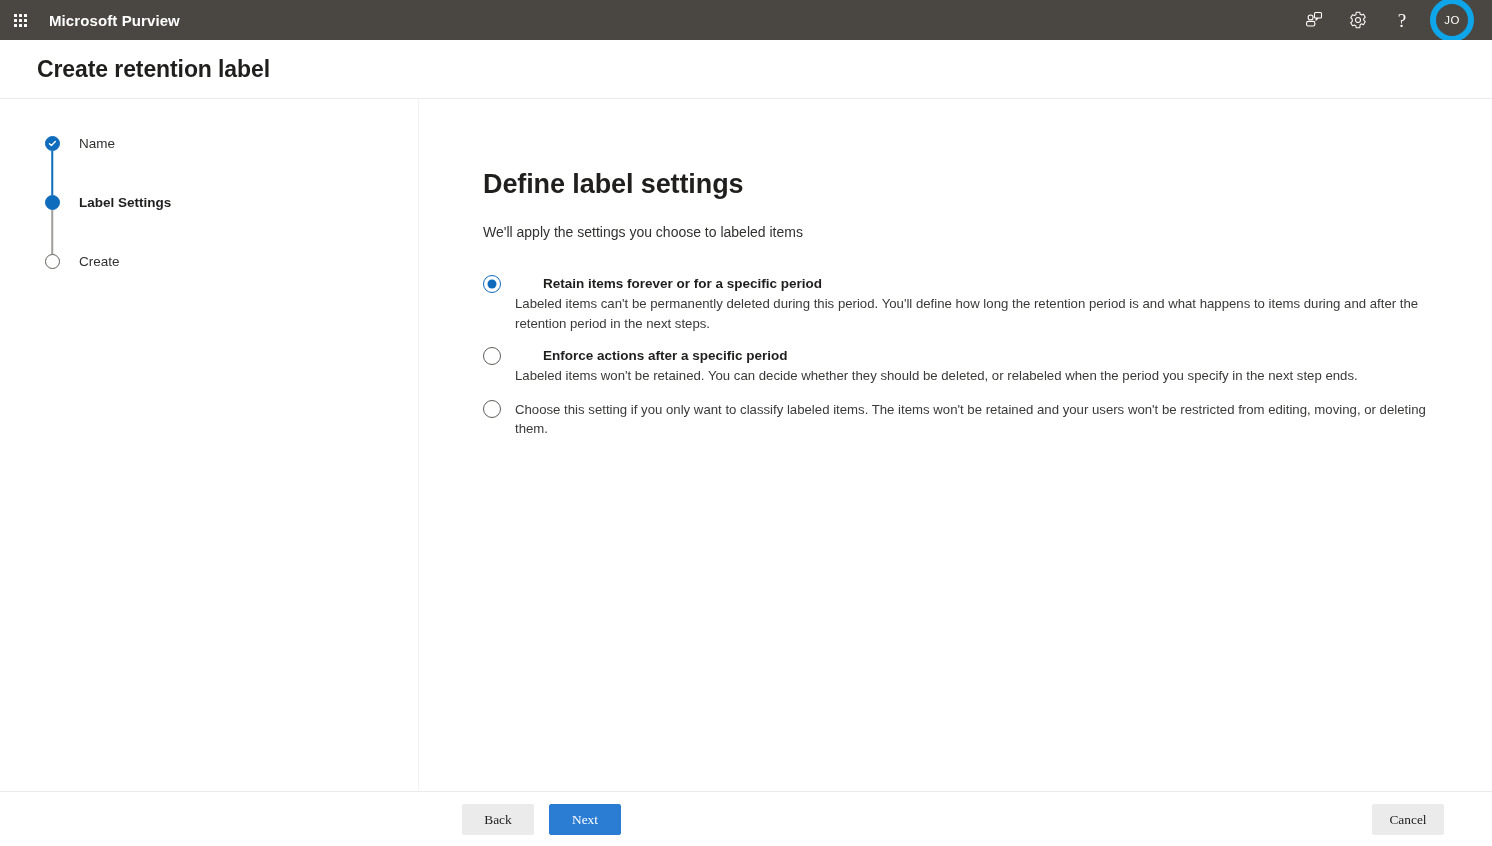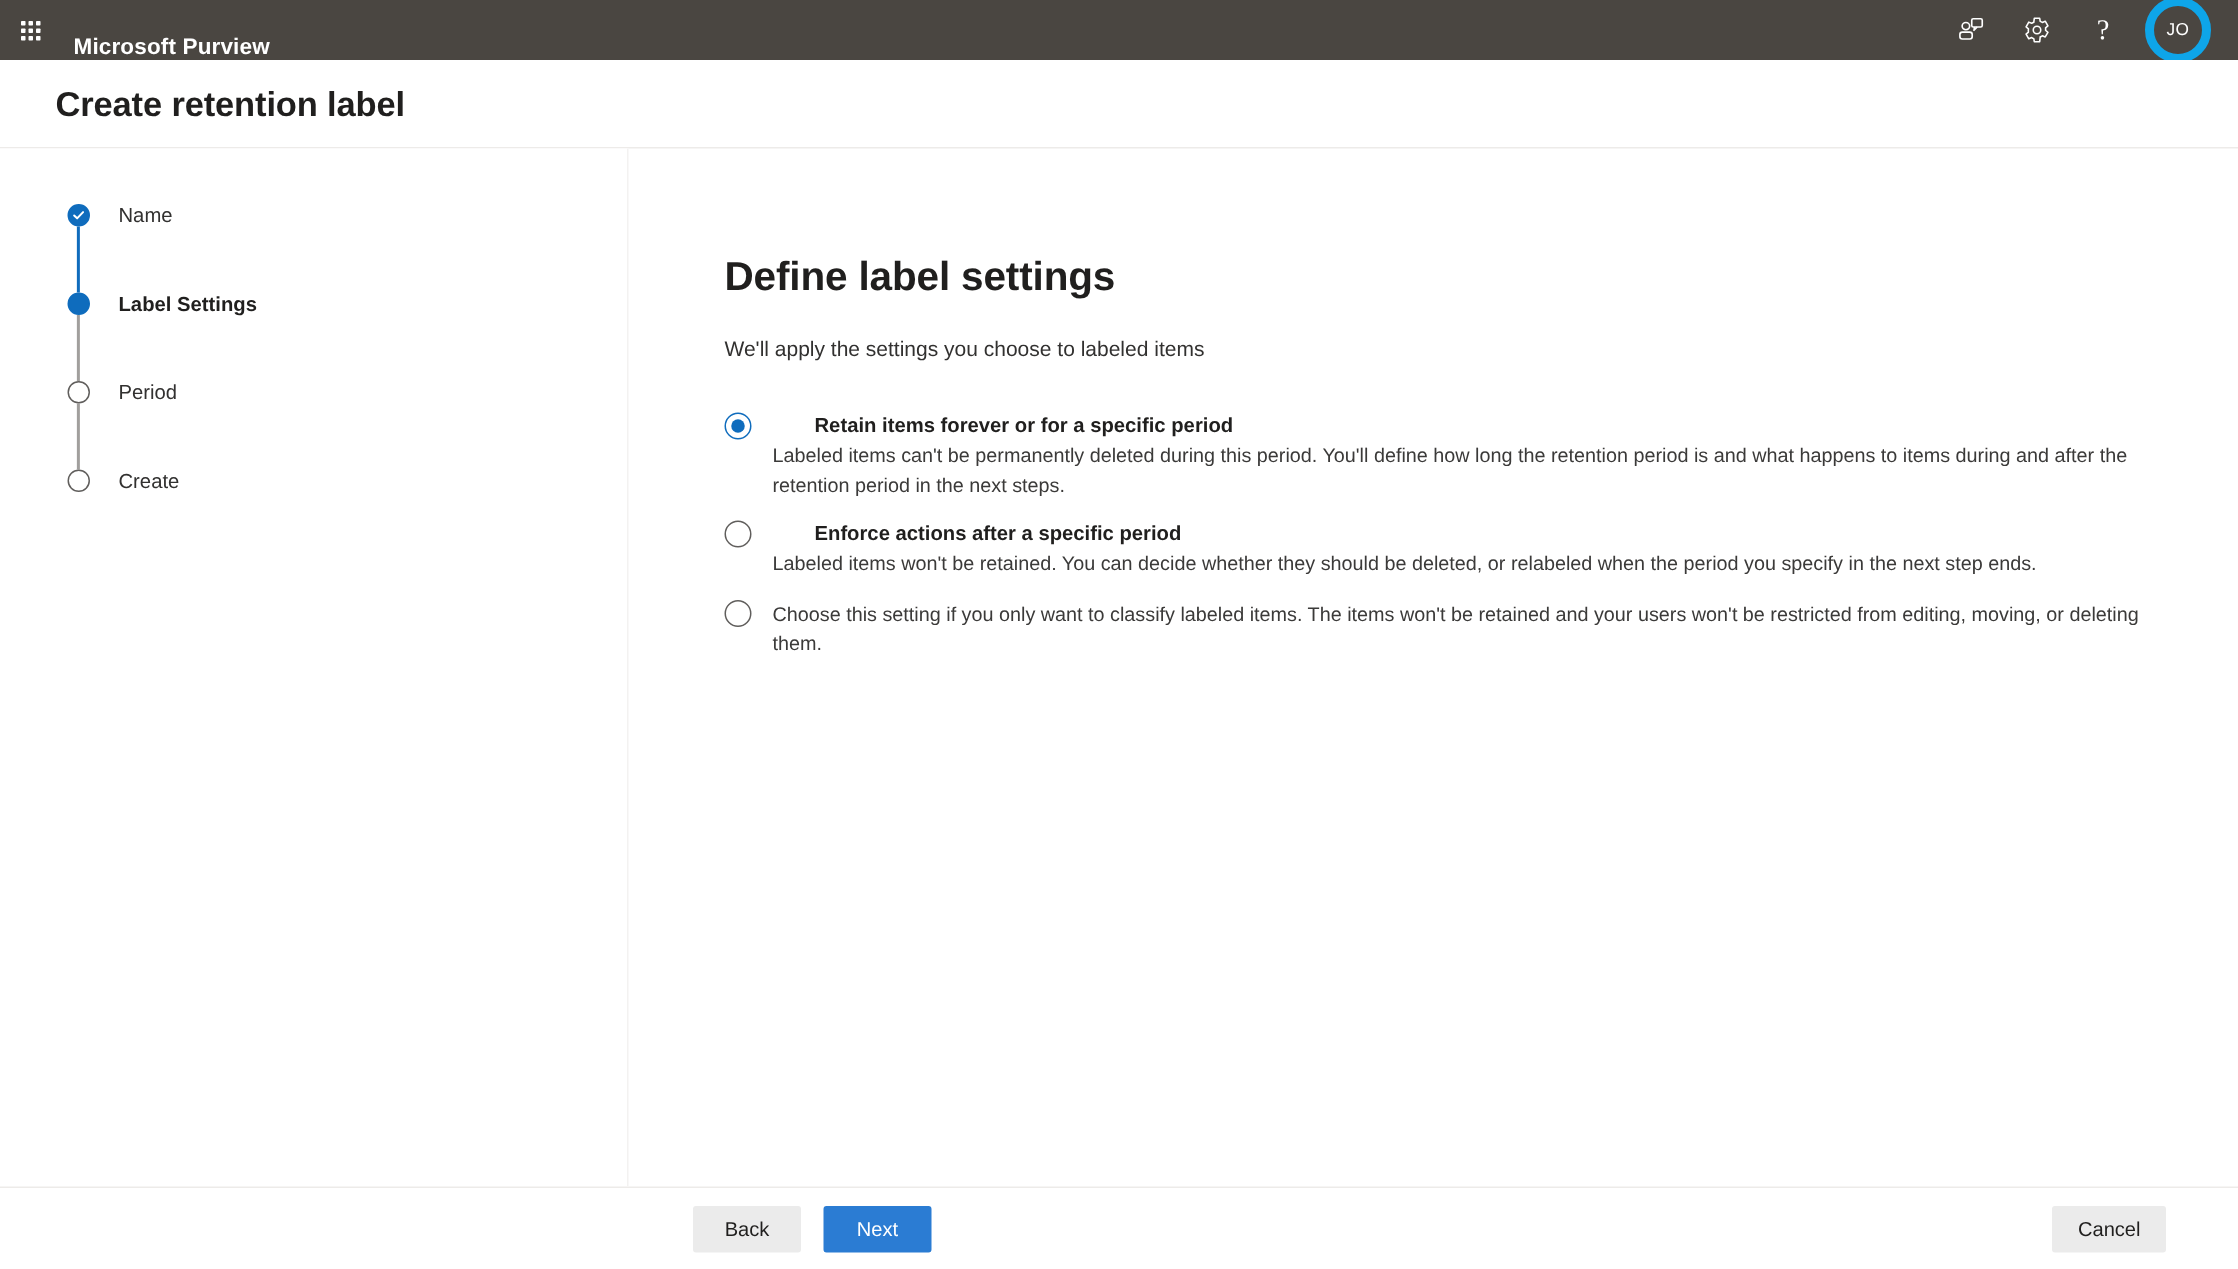--- a/index.html
+++ b/index.html
@@ -22,21 +22,21 @@
     display: flex;
     flex-direction: column;
   }
 
   
   .suitebar {
     height: 40px;
     min-height: 40px;
     background: #4a4641;
     display: flex;
-    align-items: flex-end;
+    align-items: center;
     padding: 0 12px 0 0;
     box-sizing: border-box;
   }
   .waffle {
     width: 40px;
     height: 40px;
     display: flex;
     align-items: center;
     justify-content: center;
     cursor: pointer;
@@ -296,21 +296,21 @@
   .footer-right {
     margin-left: auto;
   }
   .btn {
     min-width: 72px;
     height: 31px;
     padding: 0 16px;
     border: 1px solid transparent;
     border-radius: 2px;
     font-size: 13.4px;
-    font-family: Liberation Sans, sans-serif;
+    font-family: Liberation Serif, serif;
     cursor: pointer;
     line-height: 29px;
     box-sizing: border-box;
     text-align: center;
   }
   .btn-default {
     background: #ebebeb;
     color: #201f1e;
     border-color: #ebebeb;
   }
@@ -390,27 +390,20 @@
         </li>
 
         <li class="step">
           <div class="step-marker">
             <span class="dot current"></span>
             <span class="connector grey"></span>
           </div>
           <span class="step-label active">Label Settings</span>
         </li>
 
-        <li class="step">
-          <div class="step-marker">
-            <span class="dot todo"></span>
-            <span class="connector grey"></span>
-          </div>
-          <span class="step-label">Period</span>
-        </li>
 
         <li class="step">
           <div class="step-marker">
             <span class="dot todo"></span>
           </div>
           <span class="step-label">Create</span>
         </li>
 
       </ul>
     </div>

